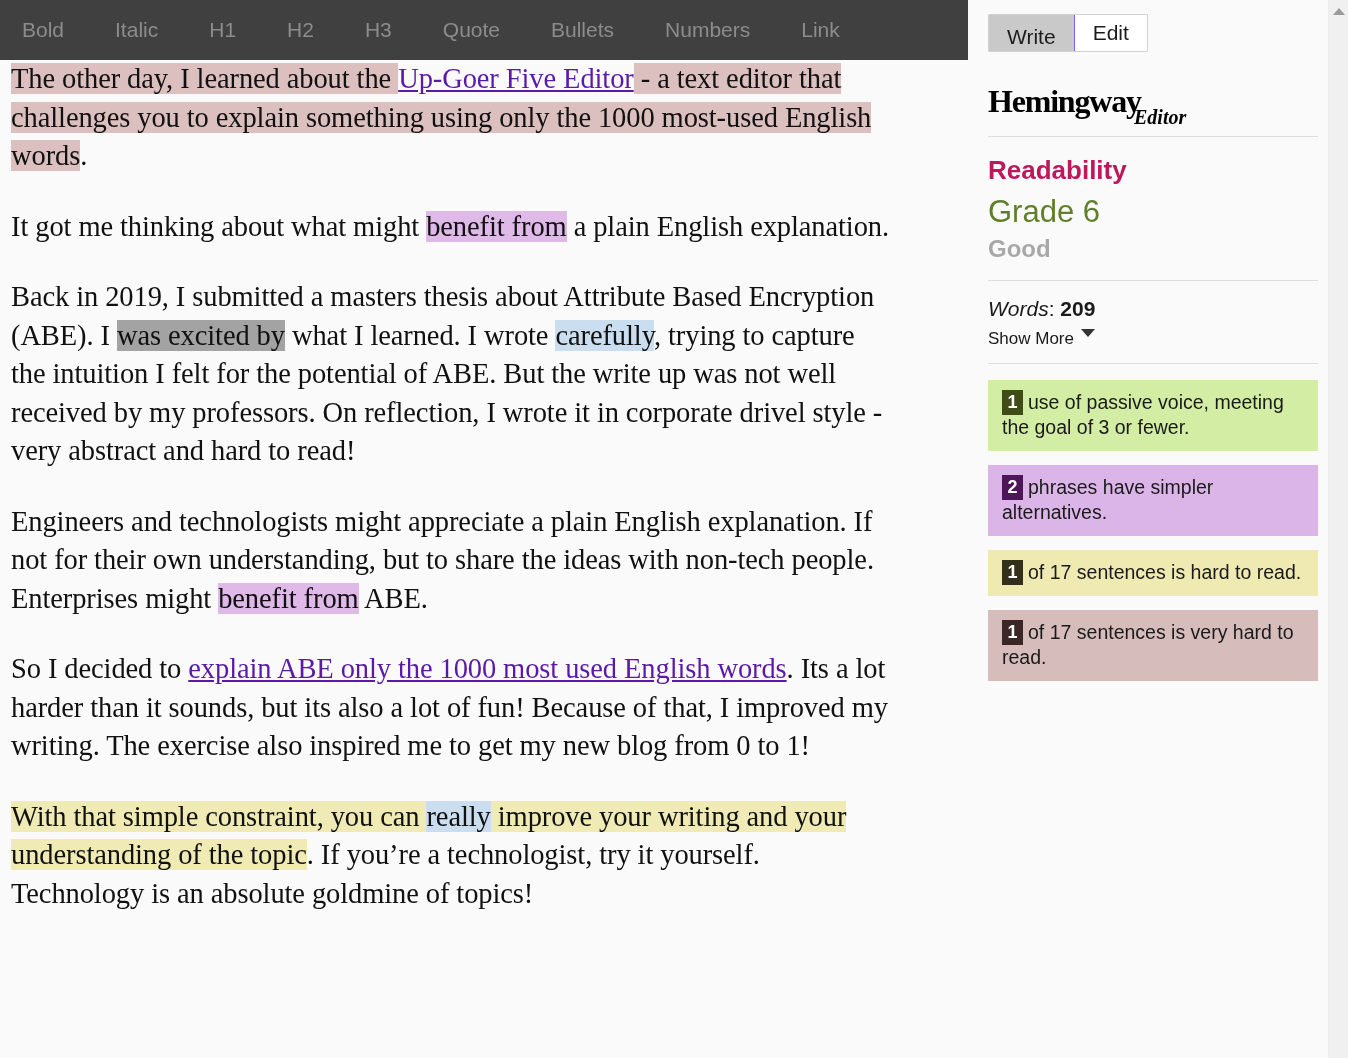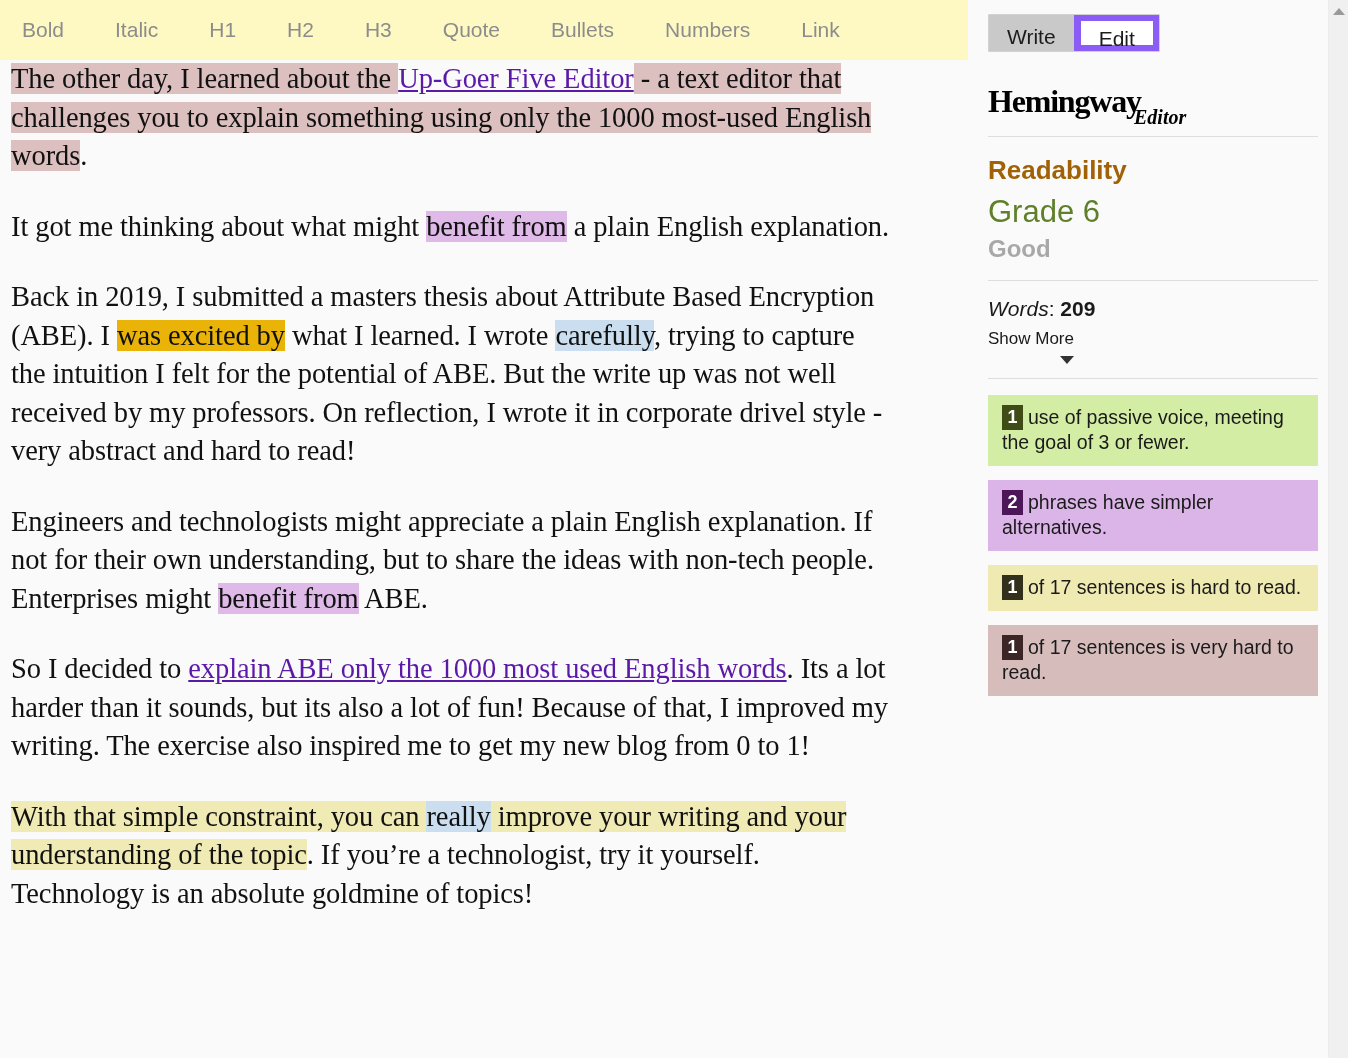--- a/index.html
+++ b/index.html
@@ -27,21 +27,21 @@
     background: #fafafa;
     position: relative;
     overflow: hidden;
   }
 
   .toolbar {
     height: 60px;
     display: flex;
     align-items: center;
     padding-left: 22px;
-    background: #fef9c3;
+    background: #404040;
     user-select: none;
   }
   .toolbar-item {
     color: #8c8c8c;
     font-size: 21px;
     font-family: "Liberation Sans", sans-serif;
     margin-right: 51px;
     cursor: pointer;
     white-space: nowrap;
     letter-spacing: 0px;
@@ -60,21 +60,21 @@
     margin: 0 0 32px 0;
     max-width: 884px;
     letter-spacing: -0.1px;
   }
   .doc p.first { margin-top: 0; }
 
   
   .hl-veryhard { background: #dcbfbf; }
   .hl-hard     { background: #f0eab4; }
   .hl-adverb   { background: #cadef0; }
-  .hl-passive  { background: #eab308; }
+  .hl-passive  { background: #a3a3a3; }
   .hl-complex  { background: #dfb9e8; }
 
   .doc a {
     color: #5b19a8;
     text-decoration: underline;
   }
 
   
   .sidebar {
     width: 360px;
@@ -99,21 +99,21 @@
     line-height: 36px;
     font-size: 21px;
     color: #1c1c1c;
     cursor: pointer;
     background: transparent;
     border: none;
     font-family: "Liberation Sans", sans-serif;
     display: inline-block;
   }
   .mode-btn.active-write { background: #c9c9c9; }
-  .mode-btn.edit { background: #ffffff; border: 7px solid #8b5cf6; height: 38px; line-height: 36px; margin: -1px -1px -1px 0; }
+  .mode-btn.edit { background: #ffffff; border: 1px solid #8b5cf6; height: 38px; line-height: 36px; margin: -1px -1px -1px 0; }
 
   .logo {
     margin-top: 22px;
     position: relative;
     height: 62px;
     width: 300px;
     user-select: none;
   }
   .logo-main {
     font-family: "Liberation Serif", serif;
@@ -137,21 +137,21 @@
   .divider {
     height: 1px;
     background: #dedede;
     width: 330px;
     margin: 0;
   }
 
   .readability-title {
     font-size: 26px;
     font-weight: bold;
-    color: #a16207;
+    color: #be185d;
     margin-top: 18px;
     margin-bottom: 6px;
   }
   .grade {
     font-size: 31px;
     color: #5f7f2a;
     margin-bottom: 2px;
     line-height: 40px;
   }
   .grade-label {
@@ -169,24 +169,23 @@
     margin-bottom: 8px;
   }
   .words-row .lbl { font-style: italic; }
   .words-row .val { font-weight: bold; }
 
   .show-more {
     font-size: 17px;
     color: #1a1a1a;
     cursor: pointer;
     display: inline-flex;
-    align-items: flex-end;
+    align-items: flex-start;
     gap: 7px;
     margin-bottom: 14px;
-    flex-direction: column;
   }
   .caret {
     display: inline-block;
     width: 0; height: 0;
     border-left: 7px solid transparent;
     border-right: 7px solid transparent;
     border-top: 8px solid #333;
   }
 
   .cards { margin-top: 16px; }

